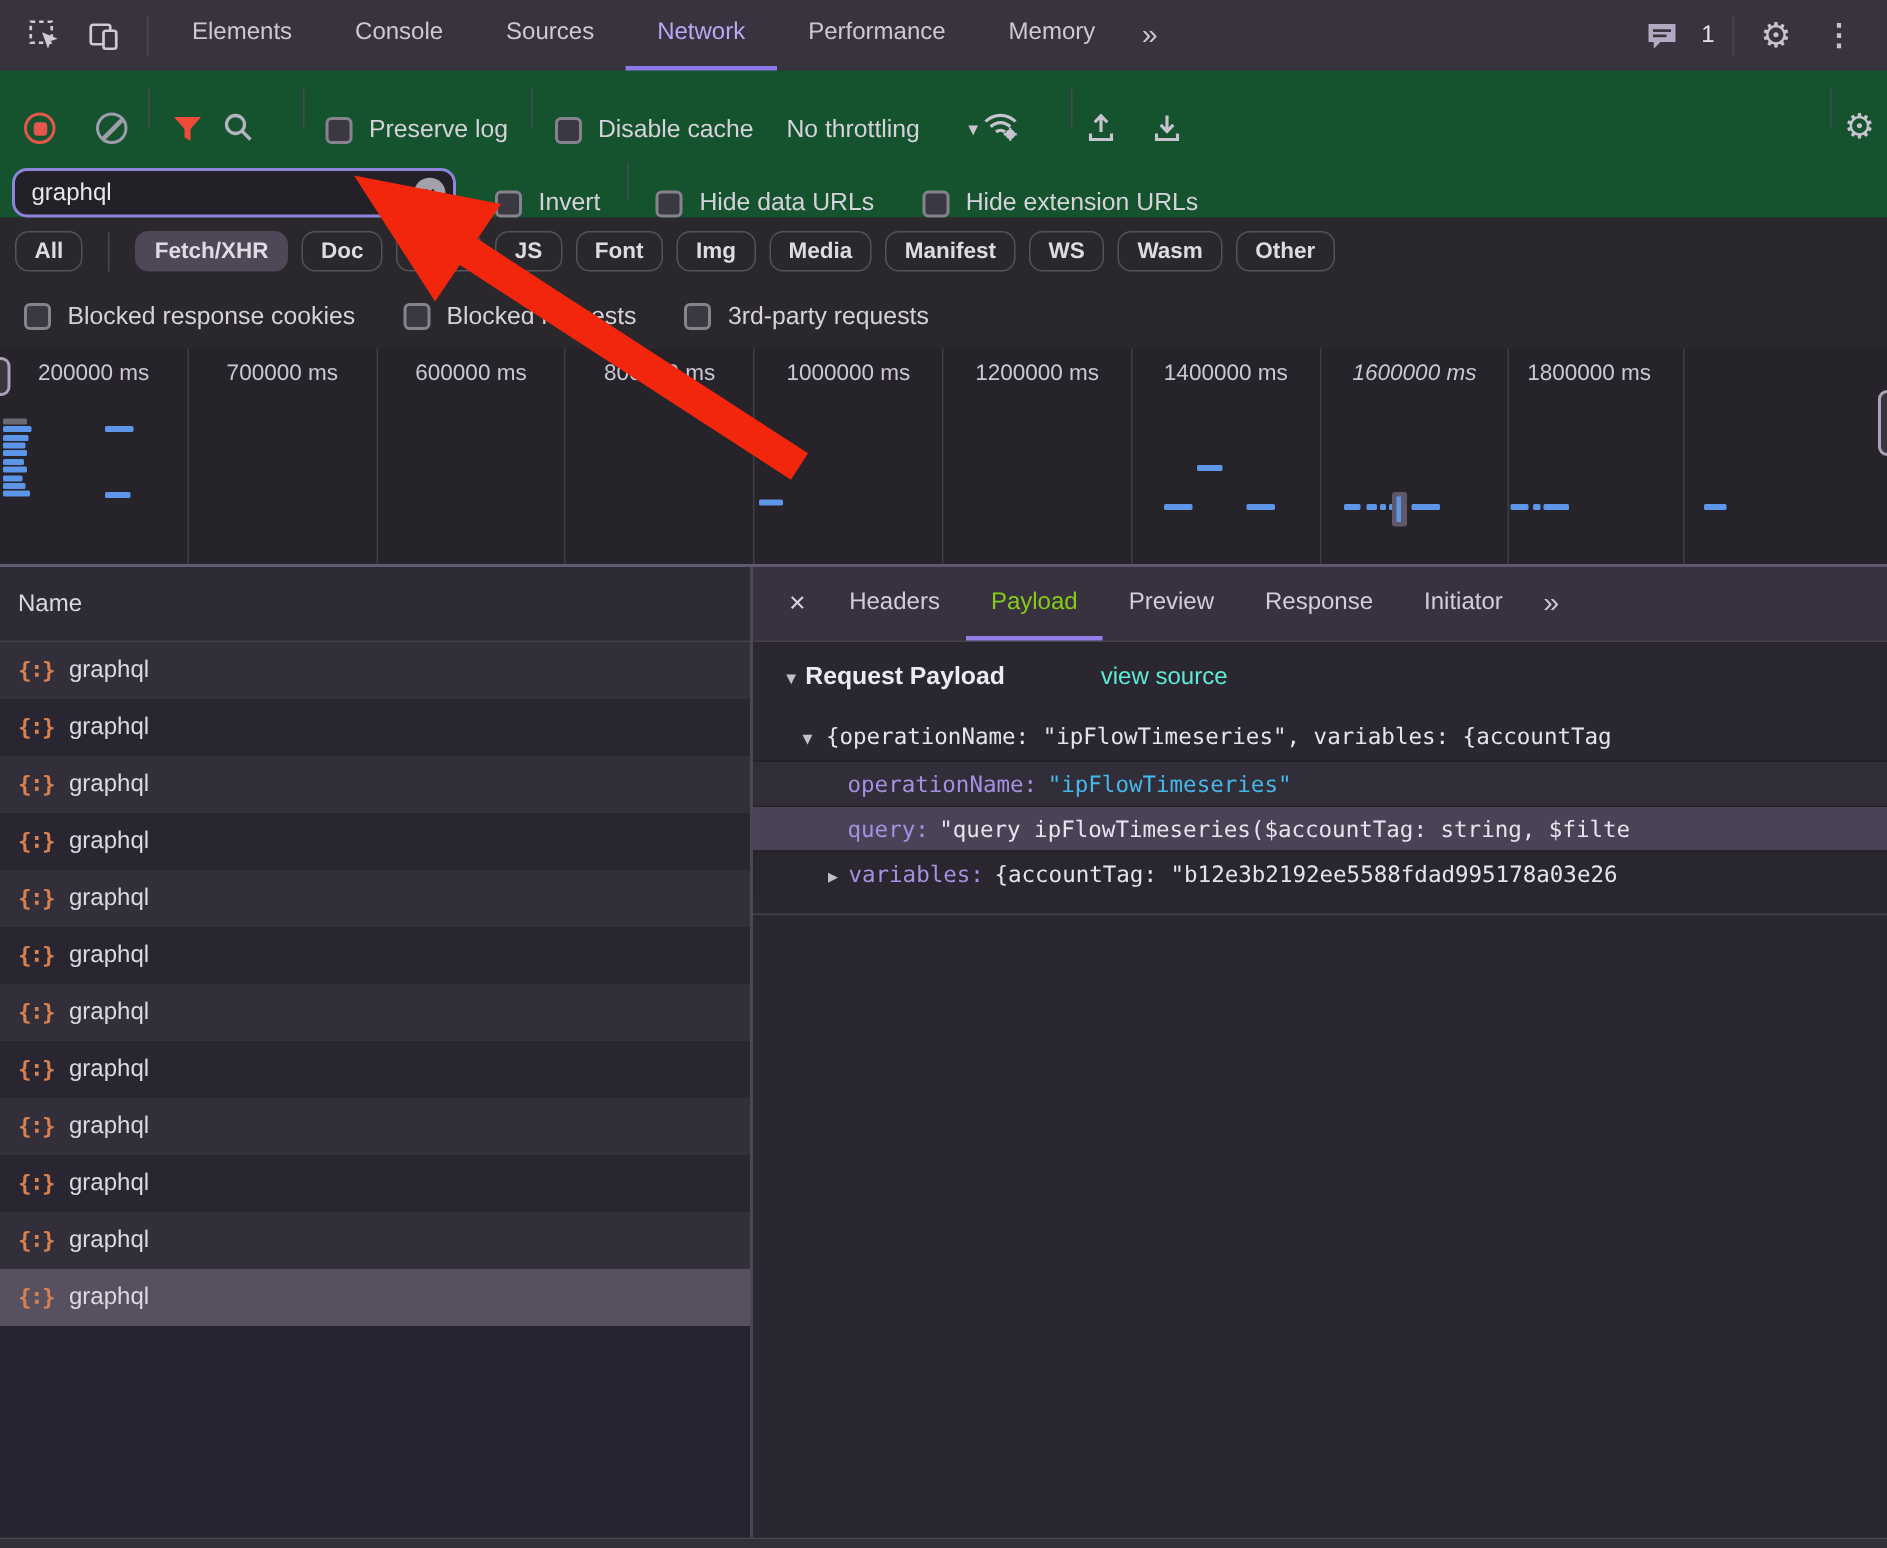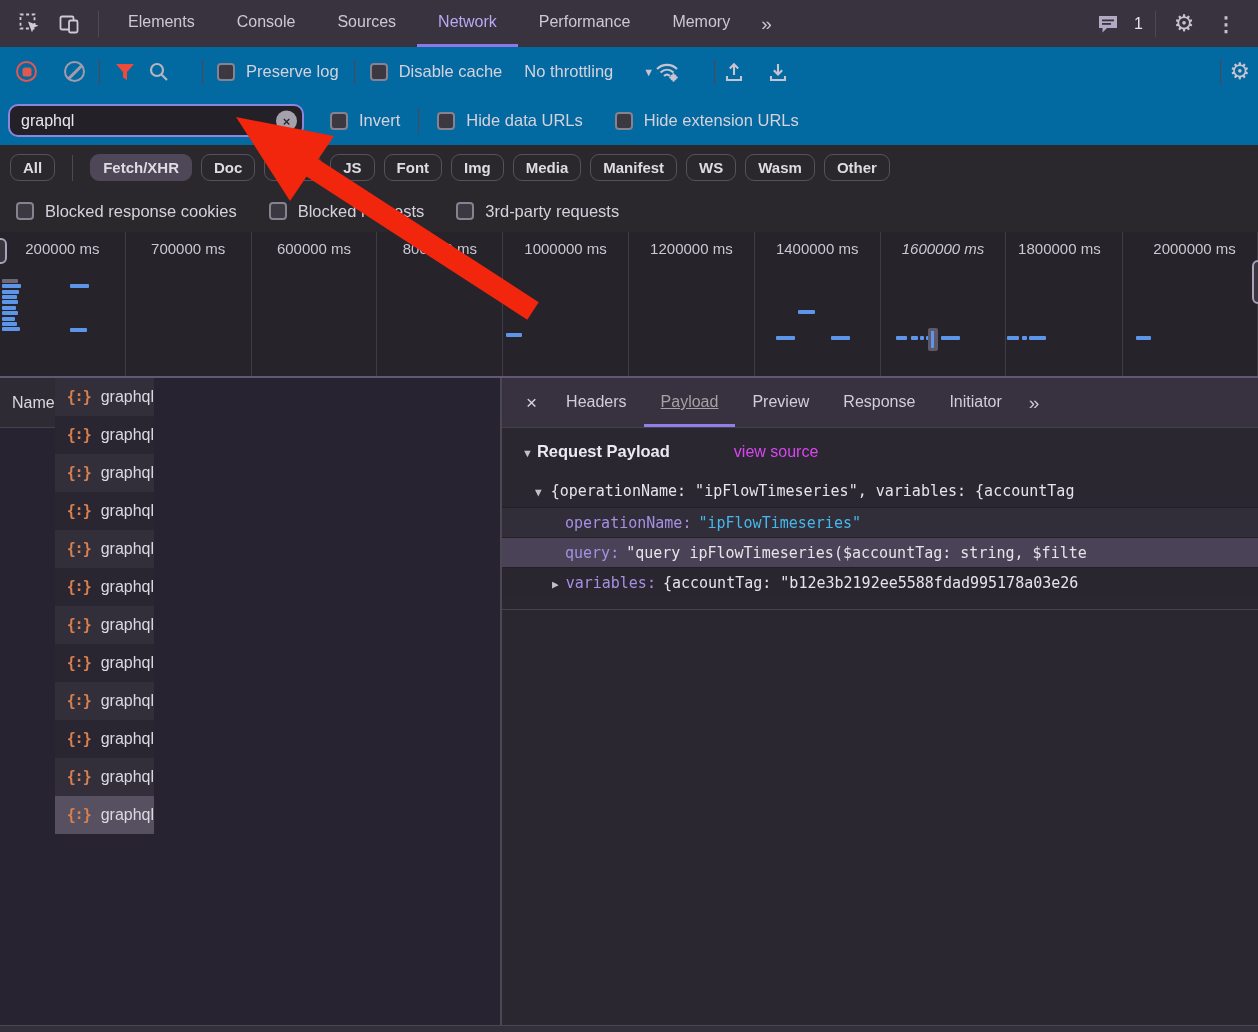--- a/index.html
+++ b/index.html
@@ -15,21 +15,21 @@
   .tab{padding:0 21px;line-height:44px;font-size:16px;color:#cdc8d4;border-bottom:3px solid transparent;white-space:nowrap;}
   .tab.active{color:#b7a9f3;border-bottom-color:#8b79e8;}
   .chev{align-self:center;font-size:19px;color:#cdc8d4;padding:0 10px;letter-spacing:-2px;}
   .topbar-right{margin-left:auto;display:flex;align-items:center;padding-right:10px;}
   .badge-num{font-size:16px;color:#e6e3ea;margin:0 4px 0 6px;}
   .glyph{color:#c8c4cf;}
   .gear{font-size:23px;line-height:1;}
   .kebab{font-size:20px;font-weight:bold;padding:0 12px;}
 
   
-  .toolbar,.filterbar{height:49px;background:#0369a1;display:flex;align-items:center;padding-left:16px;}
+  .toolbar,.filterbar{height:49px;background:#14532d;display:flex;align-items:flex-end;padding-left:16px;}
   .rec{width:21px;height:21px;border:2.5px solid #e4574e;border-radius:50%;position:relative;margin-right:27px;}
   .rec::after{content:"";position:absolute;left:50%;top:50%;transform:translate(-50%,-50%);
               width:9px;height:9px;border-radius:2.5px;background:#e4574e;}
   .block{width:21px;height:21px;border:2.5px solid #a09cab;border-radius:50%;position:relative;}
   .block::after{content:"";position:absolute;left:50%;top:50%;width:2.5px;height:19px;
                 background:#a09cab;transform:translate(-50%,-50%) rotate(45deg);}
   .cbwrap{display:flex;align-items:center;}
   .checkbox{width:18px;height:18px;border:2px solid #86828e;border-radius:4px;background:#3b3842;margin-right:11px;flex:none;}
   .cblabel{font-size:16.5px;color:#d6d2dc;white-space:nowrap;}
   .throttle{display:flex;align-items:center;margin-left:22px;font-size:16.5px;}
@@ -56,42 +56,42 @@
   .seg{position:absolute;top:0;bottom:0;border-right:1px solid #3f3c45;}
   .seg span{position:absolute;top:8px;left:0;right:0;text-align:center;font-size:15px;color:#cbc7d3;white-space:nowrap;}
   .bar{position:absolute;height:4px;background:#5d95e8;border-radius:1px;}
   .bar.gray{background:#6d6876;}
   .tl-marker{position:absolute;background:#5e5868;border-radius:2px;}
   .tl-marker i{position:absolute;left:3px;top:3px;bottom:3px;width:3px;background:#5d95e8;}
   .tl-handle{position:absolute;width:12px;border:2px solid #a9a2b8;border-radius:8px;background:#39353f;}
 
   
   .content{display:flex;height:647px;}
-  .left{width:502px;flex:none;border-right:2px solid #4b4753;background:#272330;display:flex;flex-direction:row;}
+  .left{width:502px;flex:none;border-right:2px solid #4b4753;background:#272330;display:flex;flex-direction:column;}
   .name-header{height:50px;line-height:50px;padding-left:12px;background:#2f2b35;border-bottom:1px solid #454149;
                font-size:16px;color:#dad7df;}
   .req-row{height:38px;display:flex;align-items:center;padding-left:12px;gap:8px;font-size:16px;color:#dcd9e1;}
   .req-row.odd{background:#332f3a;}
   .req-row.even{background:#2a2631;}
   .req-row.selected{background:#565061;}
   .braces{color:#d9804f;font-family:"DejaVu Sans Mono",monospace;font-size:15px;font-weight:bold;
           letter-spacing:-1px;width:26px;flex:none;}
 
   .right{flex:1;min-width:0;background:#2a2731;display:flex;flex-direction:column;}
   .detail-tabs{height:50px;flex:none;background:#373140;display:flex;align-items:stretch;
                padding-left:12px;border-bottom:1px solid #454149;font-size:16px;color:#d2cdd9;}
   .dclose{align-self:center;font-size:19px;padding:0 12px;color:#d7d4dc;}
   .dtab{padding:0 17px;line-height:47px;border-bottom:3px solid transparent;white-space:nowrap;}
-  .dtab.active{color:#a3a3a3;border-bottom-color:#9280e8;text-decoration:underline;}
+  .dtab.active{color:#84cc16;border-bottom-color:#9280e8;}
 
   .payload{flex:1;overflow:hidden;font-family:"DejaVu Sans Mono",monospace;font-size:15px;color:#e6e4ea;padding-top:14px;}
   .p-header{display:flex;align-items:baseline;padding-left:20px;margin-bottom:15px;font-family:"Liberation Sans",sans-serif;}
   .p-caret{font-size:11px;color:#c4c0cb;margin-right:4px;}
   .p-title{font-size:16.5px;font-weight:bold;color:#eceaf0;}
-  .p-viewsrc{margin-left:64px;font-size:16px;color:#d946ef;}
+  .p-viewsrc{margin-left:64px;font-size:16px;color:#5eead4;}
   .p-root{padding-left:33px;height:31px;line-height:31px;white-space:pre;overflow:hidden;}
   .p-root .p-caret{margin-right:9px;}
   .p-row{height:30px;line-height:30px;white-space:pre;overflow:hidden;border-top:1px solid #221f26;padding-left:63px;}
   .p-row.op{background:#312d39;}
   .p-row.query{background:#4a4357;}
   .p-row.vars{background:#2a2630;padding-left:50px;}
   .p-row.vars .p-caret{margin-right:7px;}
   .pkey{color:#a590e2;}
   .pval{margin-left:7px;}
   .pval.cyan{color:#45b9ea;}
@@ -272,23 +272,20 @@
         <span>1200000 ms</span>
       </div>
       <div class="seg" style="left: 754.8px; width: 125.8px;">
         <span>1400000 ms</span>
       </div>
       <div class="seg" style="left: 880.6px; width: 125.8px; font-style: italic;">
         <span>1600000 ms</span>
       </div>
       <div class="seg" style="left: 997px; width: 125.8px;">
         <span>1800000 ms</span>
-      </div>
-      <div class="seg" style="left: 1132.2px; width: 125.8px;">
-        <span>2000000 ms</span>
       </div>
       <div class="bar gray" style="left: 2px; top: 47px; width: 16px;"></div>
       <div class="bar" style="left: 2px; top: 52px; width: 19px;"></div>
       <div class="bar" style="left: 2px; top: 58px; width: 17px;"></div>
       <div class="bar" style="left: 2px; top: 63px; width: 15px;"></div>
       <div class="bar" style="left: 2px; top: 68px; width: 16px;"></div>
       <div class="bar" style="left: 2px; top: 74px; width: 14px;"></div>
       <div class="bar" style="left: 2px; top: 79px; width: 16px;"></div>
       <div class="bar" style="left: 2px; top: 85px; width: 13px;"></div>
       <div class="bar" style="left: 2px; top: 90px; width: 15px;"></div>

